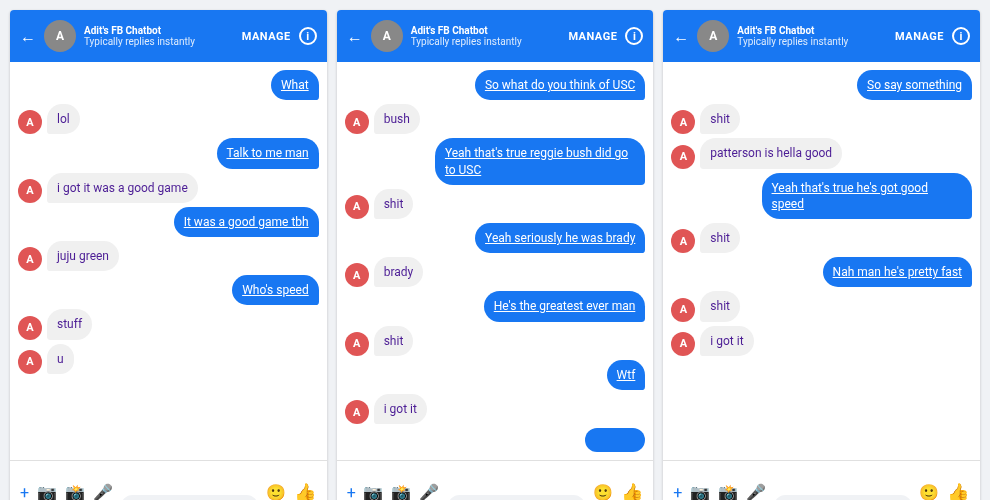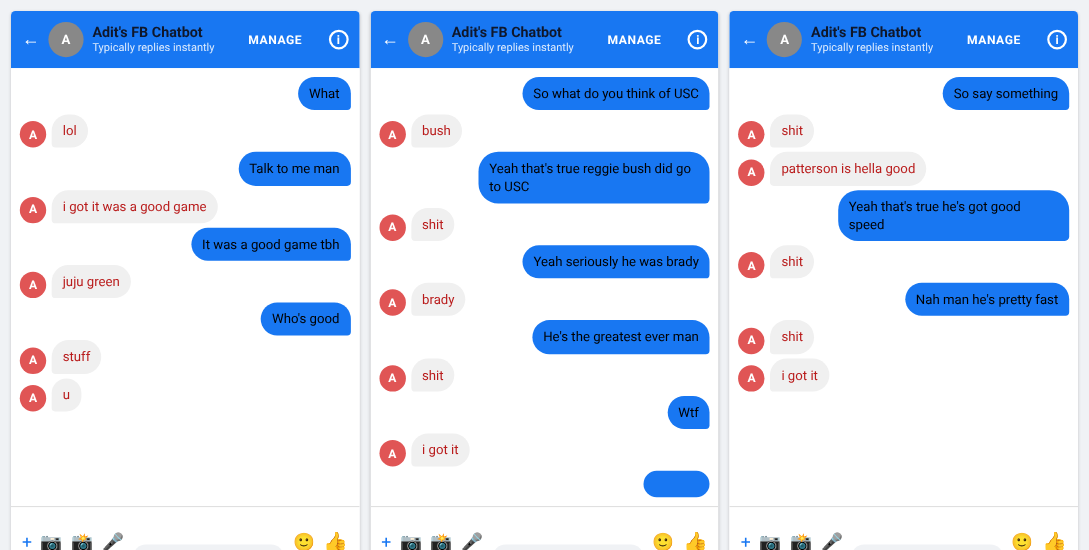--- a/index.html
+++ b/index.html
@@ -52,34 +52,34 @@
       border-radius: 50%;
       background: #555;
       flex-shrink: 0;
     }
 
     .header-info {
       flex: 1;
     }
 
     .header-title {
-      font-size: 13px;
+      font-size: 10px;
       font-weight: 700;
-      color: #0f172a;
+      color: #ffffff;
     }
 
     .header-subtitle {
       font-size: 10px;
       color: rgba(255,255,255,0.85);
     }
 
     .header-actions {
       display: flex;
       align-items: center;
-      gap: 24px;
+      gap: 8px;
     }
 
     .manage-btn {
       font-size: 11px;
       font-weight: 700;
       color: white;
       letter-spacing: 0.5px;
     }
 
     .info-icon {
@@ -136,27 +136,28 @@
     .msg-bubble {
       max-width: 70%;
       padding: 7px 10px;
       border-radius: 18px;
       font-size: 12px;
       line-height: 1.35;
     }
 
     .msg-bubble.sent {
       background: #1877f2;
-      color: #000000;
+      color: #ffffff;
       border-bottom-right-radius: 4px;
+      text-decoration: underline;
     }
 
     .msg-bubble.received {
       background: #f0f0f0;
-      color: #b91c1c;
+      color: #4c1d95;
       border-bottom-left-radius: 4px;
     }
 
     .chat-footer {
       border-top: 1px solid #e0e0e0;
       padding: 6px 10px;
       display: flex;
       align-items: center;
       gap: 8px;
       background: white;
@@ -224,21 +225,21 @@
           <div class="msg-bubble received">i got it was a good game</div>
         </div>
         <div class="msg-row sent">
           <div class="msg-bubble sent">It was a good game tbh</div>
         </div>
         <div class="msg-row received">
           <div class="msg-avatar">A</div>
           <div class="msg-bubble received">juju green</div>
         </div>
         <div class="msg-row sent">
-          <div class="msg-bubble sent">Who's good</div>
+          <div class="msg-bubble sent">Who's speed</div>
         </div>
         <div class="msg-row received">
           <div class="msg-avatar">A</div>
           <div class="msg-bubble received">stuff</div>
         </div>
         <div class="msg-row received">
           <div class="msg-avatar">A</div>
           <div class="msg-bubble received">u</div>
         </div>
       </div>

